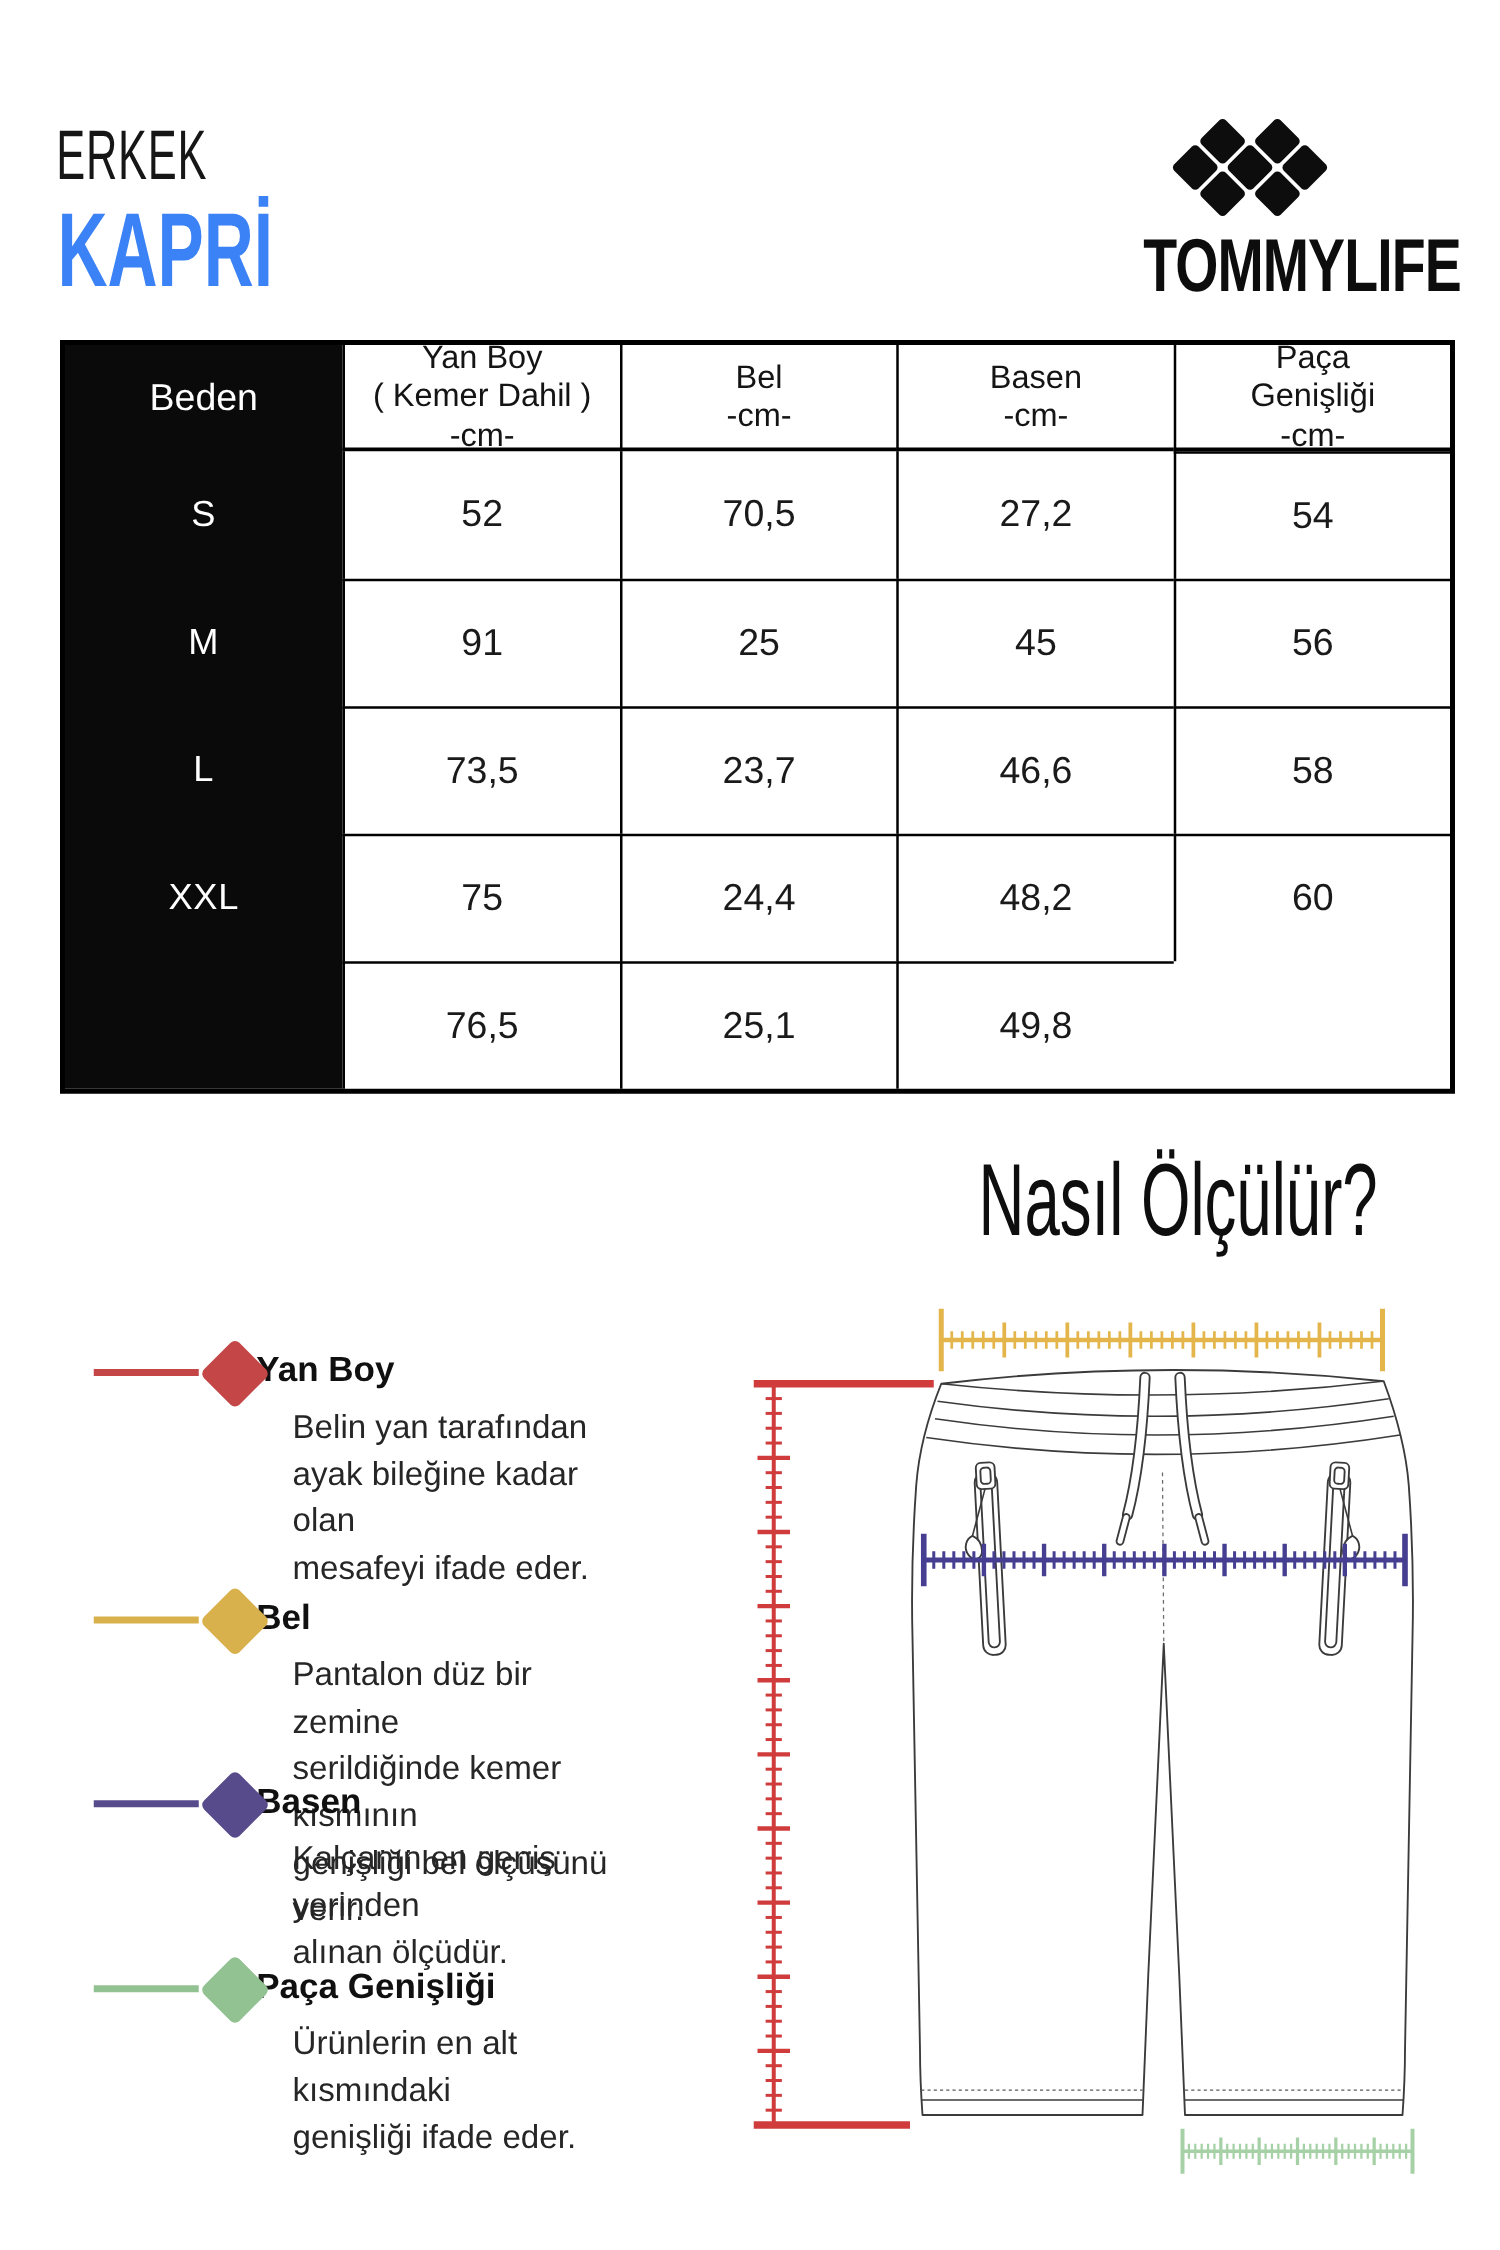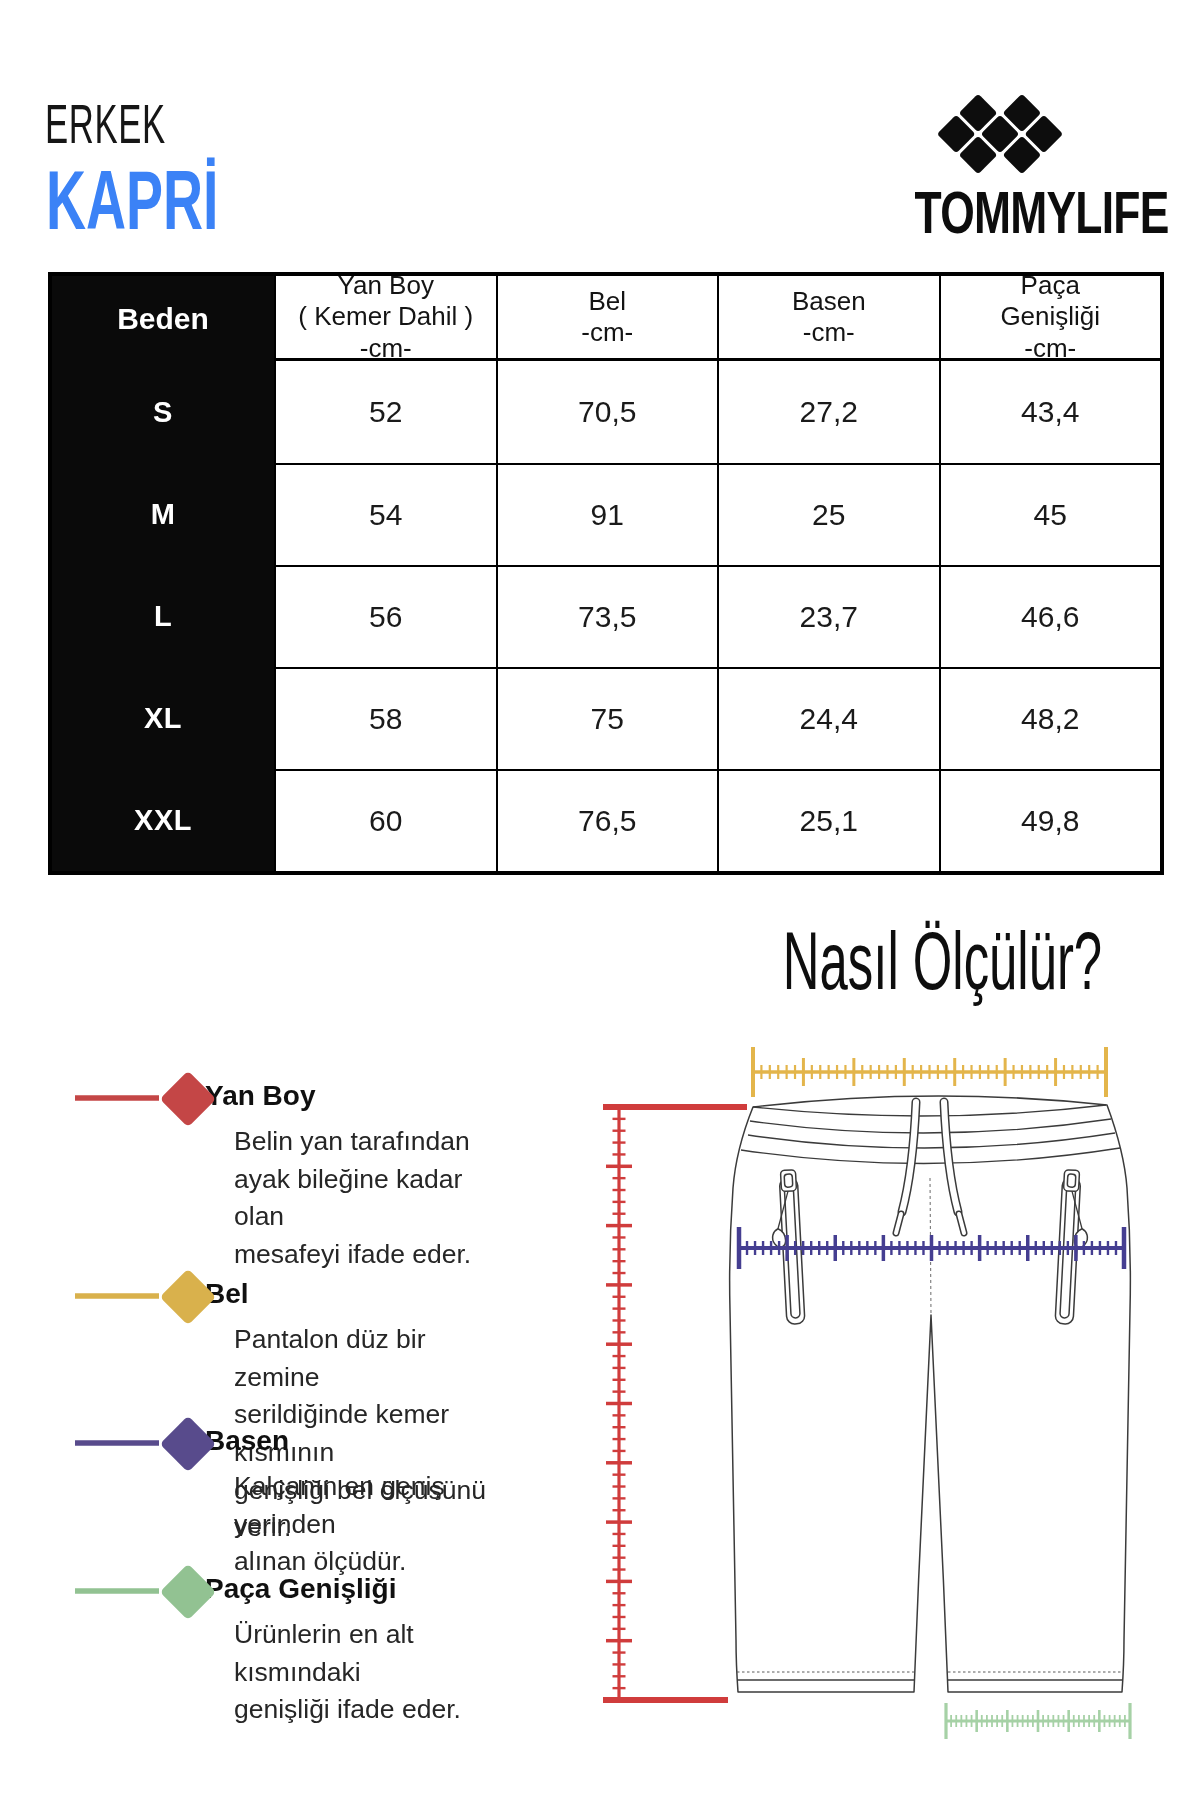--- a/index.html
+++ b/index.html
@@ -17,21 +17,21 @@
   .logo{left:870px;top:92px;width:260px;text-align:center;}
   .logo svg{display:block;margin:0 auto;}
   .wordmark{margin-top:2px;font-size:60px;font-weight:700;letter-spacing:-1px;color:#0d0d0d;}
   .wordmark .cond{transform-origin:center;transform:scaleX(.74);}
 
   
   .size-table{left:48px;top:272px;width:1116px;height:603px;border:4px solid #000;
               display:flex;box-sizing:border-box;background:#fff;}
   .tcol-black{width:222px;background:#0a0a0a;color:#fff;display:grid;
               grid-template-rows:85px repeat(5,1fr);}
-  .tcol-black .cell{display:flex;align-items:center;justify-content:center;font-weight:bold;}
+  .tcol-black .cell{display:flex;align-items:center;justify-content:center;}
   .tbody{flex:1;display:grid;grid-template-columns:repeat(4,1fr);
          grid-template-rows:85px repeat(5,1fr);}
   .hcell{display:flex;align-items:center;justify-content:center;text-align:center;
          font-size:26px;line-height:1.2;border-left:2px solid #000;border-bottom:3.5px solid #000;color:#141414;}
   .vcell{display:flex;align-items:center;justify-content:center;font-size:30px;
          border-left:2px solid #000;color:#1a1a1a;}
   .beden{font-size:30px;}
   .sizelbl{font-size:29px;letter-spacing:.5px;}
 
   
@@ -90,39 +90,37 @@
       <span class="cond">TOMMYLIFE</span>
     </div>
   </div>
 
   <div class="abs size-table">
     <div class="tcol-black">
       <div class="cell beden">Beden</div>
       <div class="cell sizelbl">S</div>
       <div class="cell sizelbl">M</div>
       <div class="cell sizelbl">L</div>
-      <div class="cell sizelbl">XL</div>
       <div class="cell sizelbl">XXL</div>
     </div>
     <div class="tbody">
       <div class="hcell pre">Yan Boy
 ( Kemer Dahil )
 -cm-</div>
       <div class="hcell pre">Bel
 -cm-</div>
       <div class="hcell pre">Basen
 -cm-</div>
       <div class="hcell pre">Paça
 Genişliği
 -cm-</div>
 
       <div class="vcell">52</div>
       <div class="vcell">70,5</div>
       <div class="vcell">27,2</div>
-      <div class="vcell">43,4</div>
 
       <div class="vcell rb2" style="border-top:2.5px solid #000">54</div>
       <div class="vcell" style="border-top:2.5px solid #000">91</div>
       <div class="vcell" style="border-top:2.5px solid #000">25</div>
       <div class="vcell" style="border-top:2.5px solid #000">45</div>
 
       <div class="vcell" style="border-top:2.5px solid #000">56</div>
       <div class="vcell" style="border-top:2.5px solid #000">73,5</div>
       <div class="vcell" style="border-top:2.5px solid #000">23,7</div>
       <div class="vcell" style="border-top:2.5px solid #000">46,6</div>

